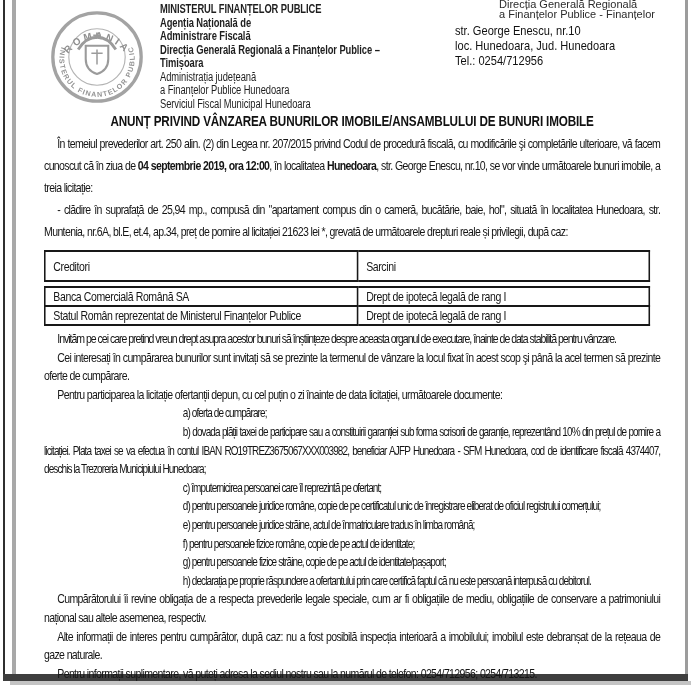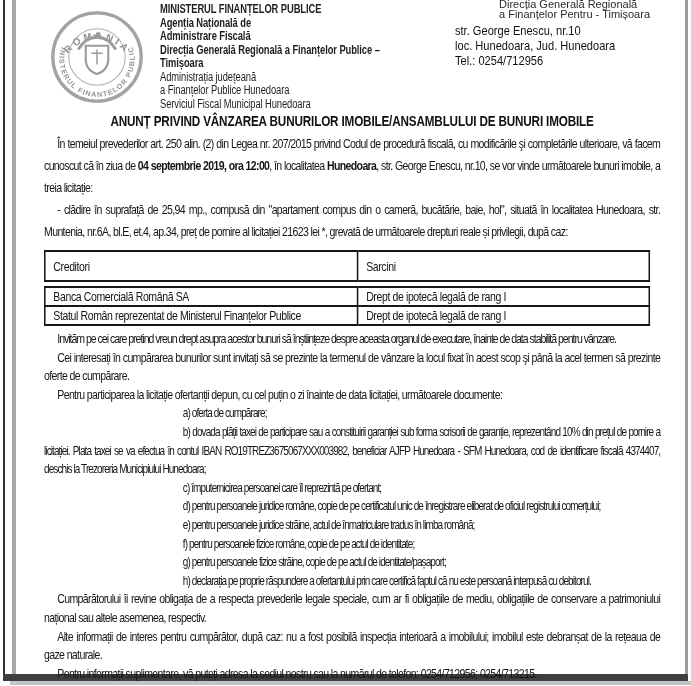--- a/index.html
+++ b/index.html
@@ -102,21 +102,21 @@
           <div class="b">Direcția Generală Regională a Finanțelor Publice –</div>
           <div class="b">Timișoara</div>
           <div>Administrația județeană</div>
           <div>a Finanțelor Publice Hunedoara</div>
           <div>Serviciul Fiscal Municipal Hunedoara</div>
         </div>
 
       <div class="anaf">
         <div class="anaf-tagline" id="anaf-tagline">
             <div>Direcția Generală Regională</div>
-            <div>a Finanțelor Pentru - Timișoara</div>
+            <div>a Finanțelor Publice - Finanțelor</div>
           </div>
         <div class="anaf-address" id="anaf-address">
             <div>str. George Enescu, nr.10</div>
             <div>loc. Hunedoara, Jud. Hunedoara</div>
             <div>Tel.: 0254/712956</div>
           </div>
       </div>
     </header>
 
     <div class="scalewrap">

